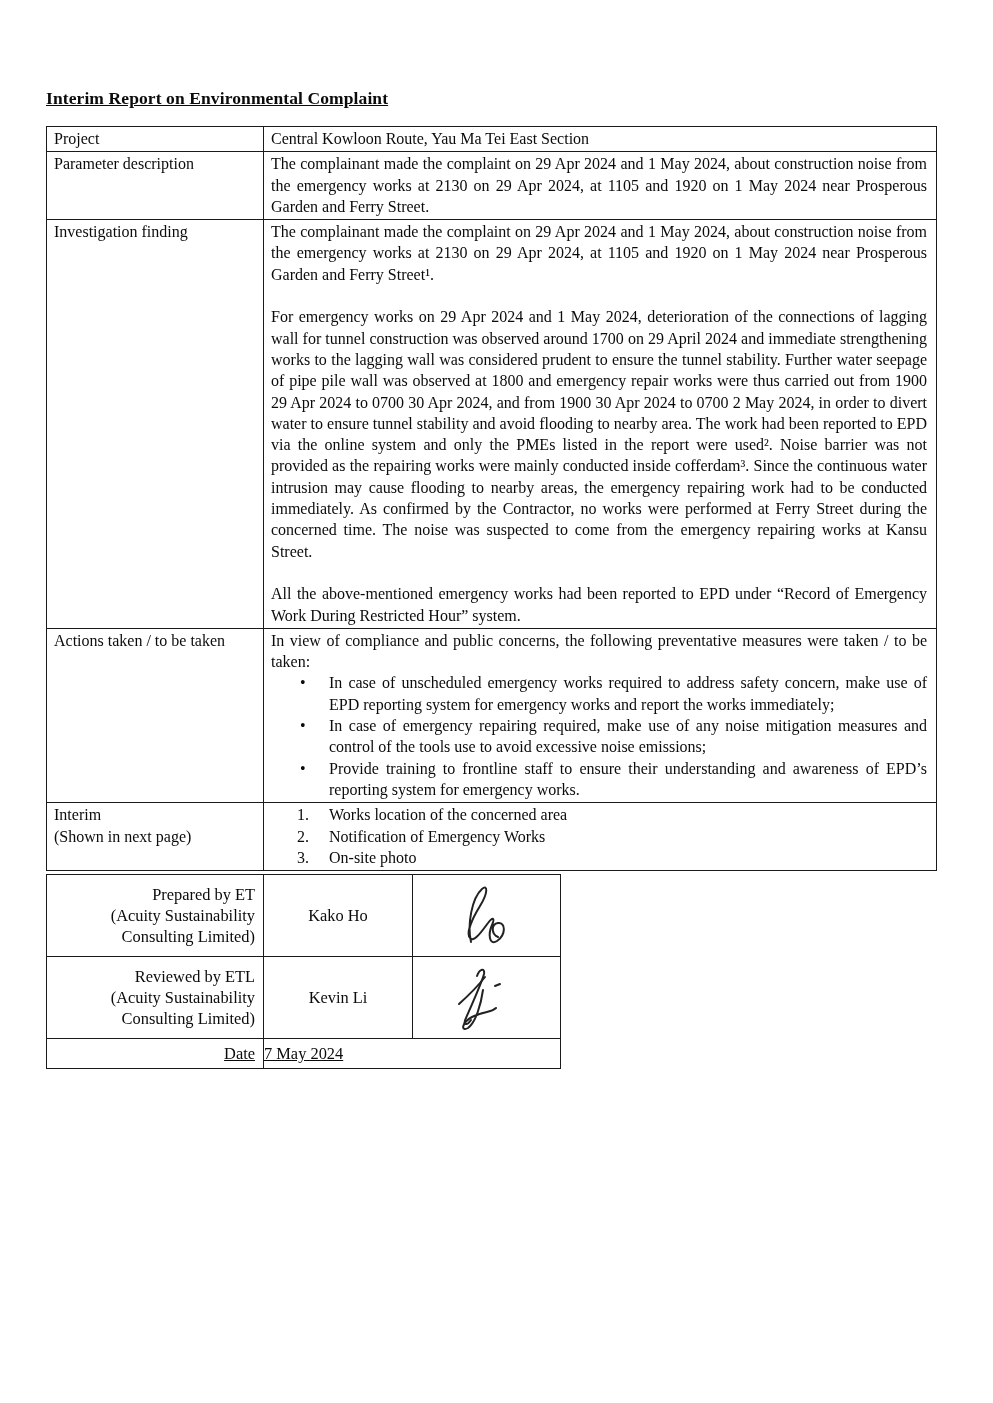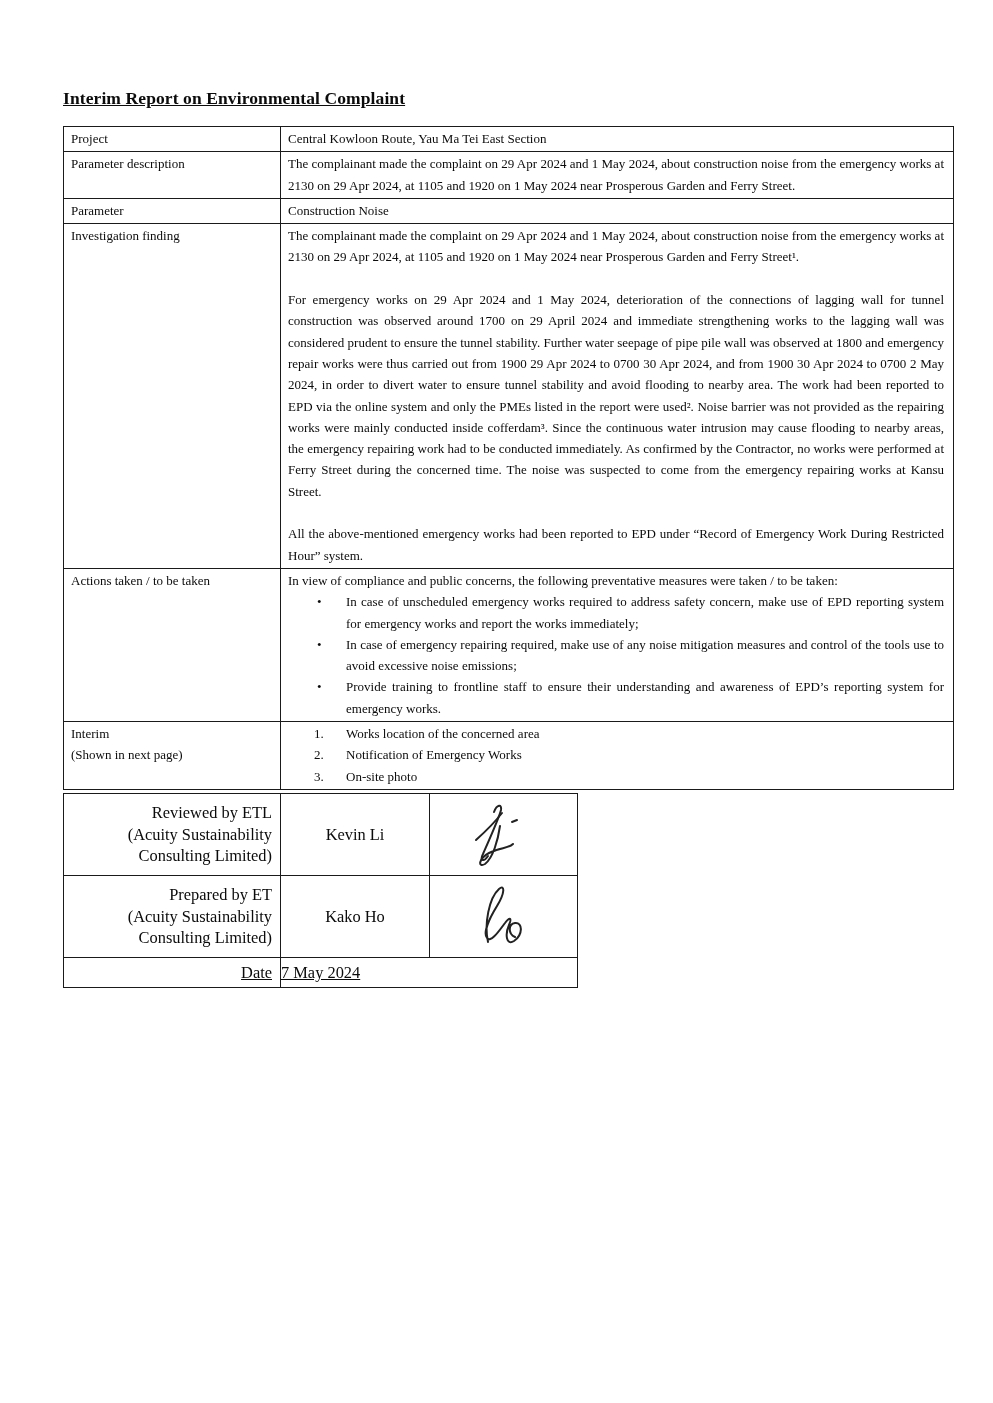--- a/index.html
+++ b/index.html
@@ -6,39 +6,39 @@
   html, body { background: #ffffff; }
   body {
     width: 993px; height: 1403px;
     position: relative;
     font-family: "Liberation Serif", "DejaVu Serif", serif;
     color: #0b0b0b;
     overflow: hidden;
   }
   .page {
     position: absolute;
-    left: 63px; top: 88px;
+    left: 46px; top: 88px;
     width: 772px;
   }
   .doc-title {
     font-size: 17.5px;
     font-weight: bold;
     text-decoration: underline;
     letter-spacing: 0.1px;
     margin-bottom: 17px;
   }
   table.main {
     border-collapse: collapse;
     table-layout: fixed;
     width: 891px;
   }
   table.main td {
     border: 1.5px solid #1a1a1a;
     vertical-align: top;
-    font-size: 13px;
+    font-size: 16px;
     line-height: 21.3px;
     padding: 1px 9px 2px 7px;
   }
   td.lbl { width: 217px; }
   .just { text-align: justify; }
   .para-gap { height: 21.3px; }
   .li-row { display: flex; }
   .li-row .marker { flex: 0 0 58px; padding-left: 29px; }
   .li-row .num    { flex: 0 0 58px; padding-left: 26px; }
   .li-row .txt { flex: 1 1 auto; text-align: justify; }
@@ -75,24 +75,20 @@
     <tbody>
         <tr>
       <td class="lbl">Project</td>
       <td>Central Kowloon Route, Yau Ma Tei East Section</td>
     </tr>
     <tr>
       <td class="lbl">Parameter description</td>
       <td>
         <div class="just">The complainant made the complaint on 29 Apr 2024 and 1 May 2024, about construction noise from the emergency works at 2130 on 29 Apr 2024, at 1105 and 1920 on 1 May 2024 near Prosperous Garden and Ferry Street.</div>
       </td>
-    </tr>
-    <tr>
-      <td class="lbl">Parameter</td>
-      <td>Construction Noise</td>
     </tr>
     <tr>
       <td class="lbl">Investigation finding</td>
       <td>
         <div class="just">The complainant made the complaint on 29 Apr 2024 and 1 May 2024, about construction noise from the emergency works at 2130 on 29 Apr 2024, at 1105 and 1920 on 1 May 2024 near Prosperous Garden and Ferry Street¹.</div>
         <div class="para-gap"></div>
         <div class="just">For emergency works on 29 Apr 2024 and 1 May 2024, deterioration of the connections of lagging wall for tunnel construction was observed around 1700 on 29 April 2024 and immediate strengthening works to the lagging wall was considered prudent to ensure the tunnel stability. Further water seepage of pipe pile wall was observed at 1800 and emergency repair works were thus carried out from 1900 29 Apr 2024 to 0700 30 Apr 2024, and from 1900 30 Apr 2024 to 0700 2 May 2024, in order to divert water to ensure tunnel stability and avoid flooding to nearby area. The work had been reported to EPD via the online system and only the PMEs listed in the report were used². Noise barrier was not provided as the repairing works were mainly conducted inside cofferdam³. Since the continuous water intrusion may cause flooding to nearby areas, the emergency repairing work had to be conducted immediately. As confirmed by the Contractor, no works were performed at Ferry Street during the concerned time. The noise was suspected to come from the emergency repairing works at Kansu Street.</div>
         <div class="para-gap"></div>
         <div class="just">All the above-mentioned emergency works had been reported to EPD under “Record of Emergency Work During Restricted Hour” system.</div>
       </td>
@@ -135,47 +131,47 @@
         </div>
       </td>
     </tr>
   </tbody>
     </table>
 
   <table class="sig">
     <tbody>
         <tr class="sig-row">
       <td class="sig-label">
+        <div>Prepared by ET</div>
+        <div>(Acuity Sustainability</div>
+        <div>Consulting Limited)</div>
+      </td>
+      <td class="sig-name">Kako Ho</td>
+      <td class="sig-sign">
+        <svg class="sign-svg" width="120" height="76" viewBox="0 0 120 76">
+          <path d="M44,64 C40,46 45,20 55,11 C61,6 61,15 53,28 C45,41 39,55 43,60 C47,65 55,53 61,45 C66,38 68,40 65,47 C61,56 62,68 70,63 C79,57 79,44 71,45 C64,46 64,56 71,59"></path>
+        </svg>
+      </td>
+    </tr>
+    <tr class="sig-row">
+      <td class="sig-label">
         <div>Reviewed by ETL</div>
         <div>(Acuity Sustainability</div>
         <div>Consulting Limited)</div>
       </td>
       <td class="sig-name">Kevin Li</td>
       <td class="sig-sign">
         <svg class="sign-svg" width="120" height="76" viewBox="0 0 120 76">
           <path d="M50,16 C53,8 58,8 57,14 C55,22 46,42 39,58 C36,64 39,67 44,60"></path>
           <path d="M32,44 C42,35 51,26 58,17"></path>
           <path d="M56,30 C54,44 49,62 41,68 C34,72 34,63 45,57 C56,51 64,53 69,48"></path>
           <path d="M68,26 L73,24"></path>
         </svg>
       </td>
     </tr>
-    <tr class="sig-row">
-      <td class="sig-label">
-        <div>Prepared by ET</div>
-        <div>(Acuity Sustainability</div>
-        <div>Consulting Limited)</div>
-      </td>
-      <td class="sig-name">Kako Ho</td>
-      <td class="sig-sign">
-        <svg class="sign-svg" width="120" height="76" viewBox="0 0 120 76">
-          <path d="M44,64 C40,46 45,20 55,11 C61,6 61,15 53,28 C45,41 39,55 43,60 C47,65 55,53 61,45 C66,38 68,40 65,47 C61,56 62,68 70,63 C79,57 79,44 71,45 C64,46 64,56 71,59"></path>
-        </svg>
-      </td>
-    </tr>
     <tr class="date-row">
       <td class="sig-label">Date</td>
       <td class="date-value" colspan="2">7 May 2024</td>
     </tr>
   </tbody>
     </table>
 
 </div>
 
 </body></html>

